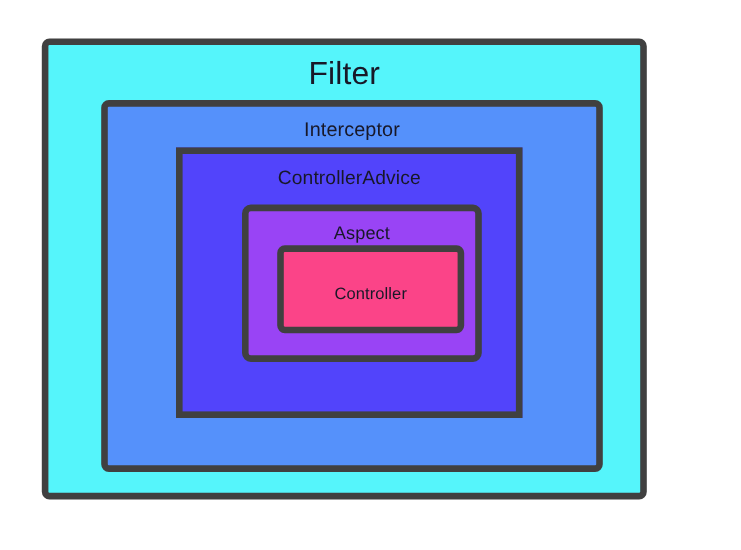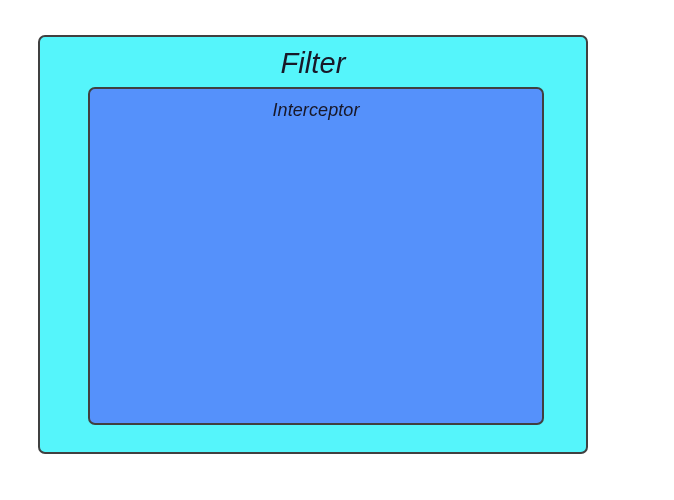--- a/index.html
+++ b/index.html
@@ -16,22 +16,21 @@
   #diagram-canvas {
     position: relative;
     width: 674px;
     height: 500px;
     background: #ffffff;
   }
 
   .layer {
     position: absolute;
     box-sizing: border-box;
-    border: 2px solid #404040;
-    font-style: italic;
+    border: 6px solid #404040;
   }
 
   .layer-label {
     position: absolute;
     left: 0;
     right: 0;
     text-align: center;
     color: #181828;
     line-height: 1;
     white-space: nowrap;
@@ -117,16 +116,28 @@
 <body>
 
 <div id="diagram-canvas">
 
   <div class="layer" id="layer-filter">
     <div class="layer-label">Filter</div>
 
     <div class="layer" id="layer-interceptor">
       <div class="layer-label">Interceptor</div>
 
+      <div class="layer" id="layer-controlleradvice">
+        <div class="layer-label">ControllerAdvice</div>
+
+        <div class="layer" id="layer-aspect">
+          <div class="layer-label">Aspect</div>
+
+          <div class="layer" id="layer-controller">
+            <div class="layer-label">Controller</div>
+          </div>
+
+        </div>
+      </div>
     </div>
   </div>
 
 </div>
 
 </body></html>

